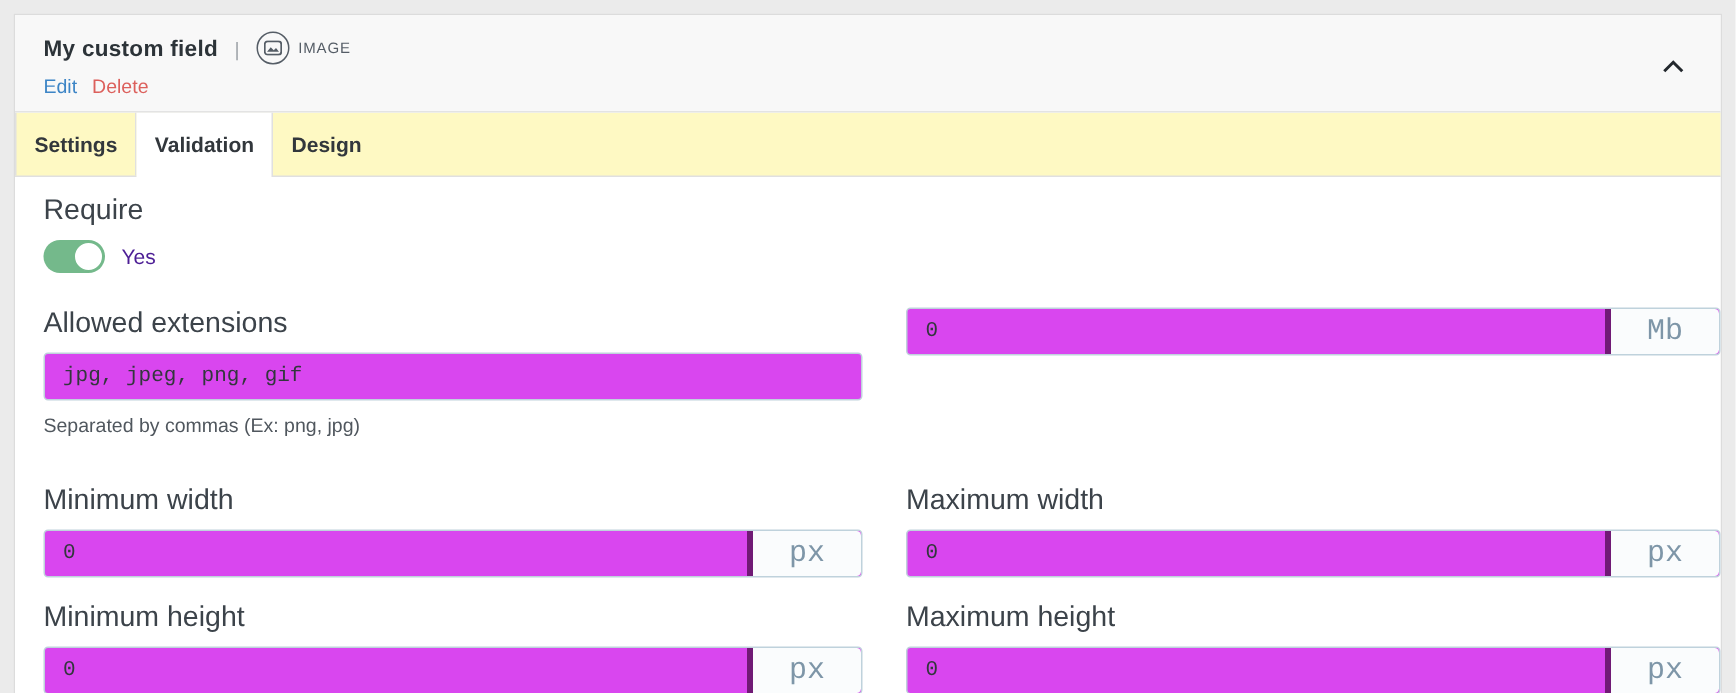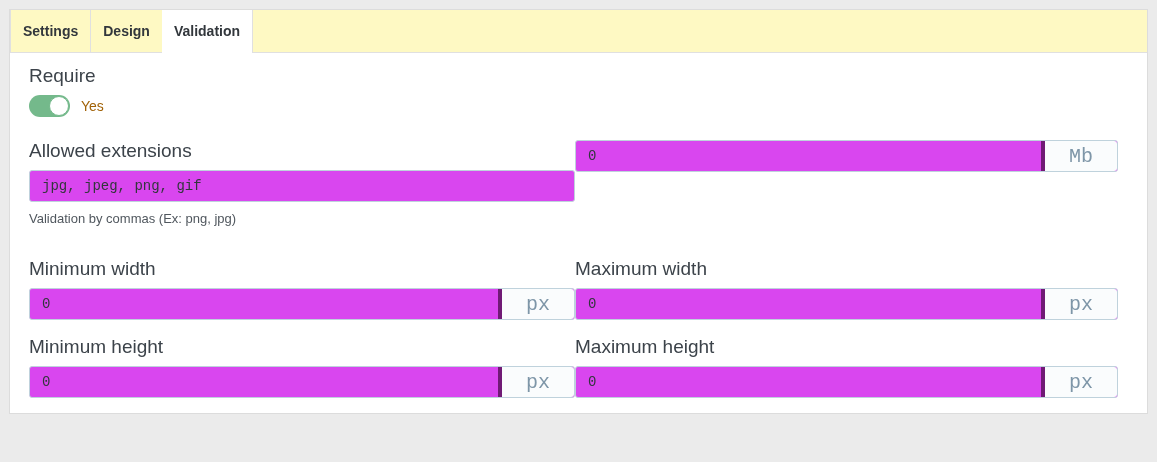--- a/index.html
+++ b/index.html
@@ -72,24 +72,25 @@
   .toggle-row { display: flex; align-items: center; gap: 11px; }
   .toggle {
     width: 41px; height: 22px; border-radius: 11px;
     background: #74b98b; position: relative; cursor: pointer; border: none;
   }
   .toggle .knob {
     position: absolute; top: 1px; right: 1px;
     width: 20px; height: 20px; border-radius: 50%;
     background: #ffffff; border: 1px solid #74b98b;
   }
-  .toggle-state { font-size: 14px; color: #a16207; }
+  .toggle-state { font-size: 14px; color: #4c1d95; }
   .grid-row {
     display: grid;
     grid-template-columns: 546px 543px;
+    column-gap: 29px;
     align-items: start;
   }
   .row-1 { margin-bottom: 32px; }
   .row-2 { margin-bottom: 16px; }
   .input-group {
     display: flex; align-items: stretch;
     border: 1px solid #bfd2dc; border-radius: 3px;
     background: #d946ef; height: 32px; font-family: Liberation Mono, monospace;
   }
   .input-group input {
@@ -109,46 +110,70 @@
     font-size: 20px;
     border-radius: 0 3px 3px 0;
   }
   .helper-text { font-size: 13px; color: #50575e; margin-top: 9px; }
 </style>
 </head>
 <body>
 
 <div class="card">
 
+  <div class="card-header">
+    <div class="title-row">
+      <span class="field-title">My custom field</span>
+      <span class="title-sep">|</span>
+      <span class="type-badge">
+        <span class="badge-circle">
+          <svg width="12" height="10" viewBox="0 0 12 10">
+            <rect x="0.5" y="0.5" width="11" height="9" rx="2" fill="none" stroke="#555d66" stroke-width="1.2"></rect>
+            <path d="M2 7.5 L4.5 4.5 L6.5 6.5 L8 5 L10 7.5 Z" fill="#555d66"></path>
+          </svg>
+        </span>
+        <span class="badge-label">IMAGE</span>
+      </span>
+    </div>
+    <div class="actions-row">
+      <a class="link-edit">Edit</a>
+      <a class="link-delete">Delete</a>
+    </div>
+    <button class="collapse-btn">
+      <svg width="15" height="9" viewBox="0 0 15 9">
+        <polyline points="1.5,7.5 7.5,1.5 13.5,7.5" fill="none" stroke="#23282d" stroke-width="2"></polyline>
+      </svg>
+    </button>
+  </div>
 
   <div class="tabbar">
     <button class="tab first">Settings</button>
+    <button class="tab active">Validation</button>
     <button class="tab">Design</button>
-    <button class="tab active">Validation</button>
   </div>
 
   <div class="content">
 
     <div class="require-group">
       <span class="field-label">Require</span>
       <div class="toggle-row">
         <button class="toggle" aria-checked="true" role="switch">
           <span class="knob"></span>
         </button>
         <span class="toggle-state">Yes</span>
       </div>
     </div>
 
     <div class="grid-row row-1">
       <div>
         <span class="field-label">Allowed extensions</span>
         <div class="input-group">
           <input type="text" value="jpg, jpeg, png, gif" style="">
         </div>
-        <div class="helper-text">Validation by commas (Ex: png, jpg)</div>
+        <div class="helper-text">Separated by commas (Ex: png, jpg)</div>
       </div>
       <div>
         <div class="input-group">
           <input type="text" value="0" style="">
           <span class="addon">Mb</span>
         </div>
       </div>
     </div>
 
     <div class="grid-row row-2">

